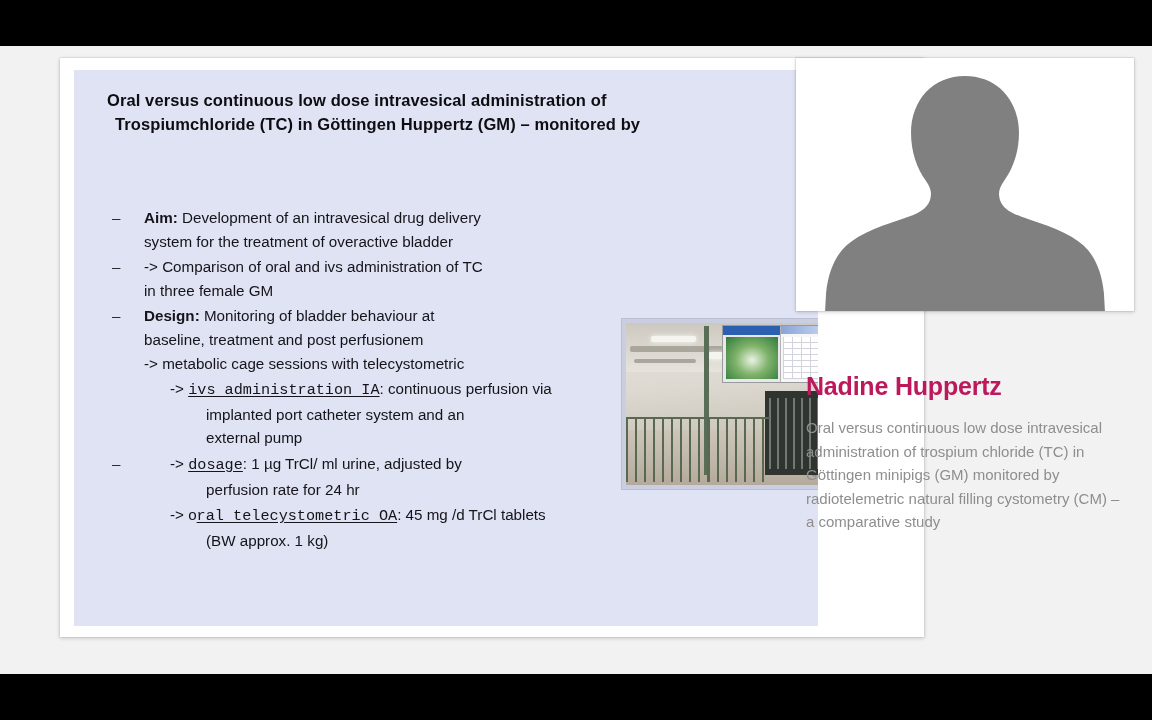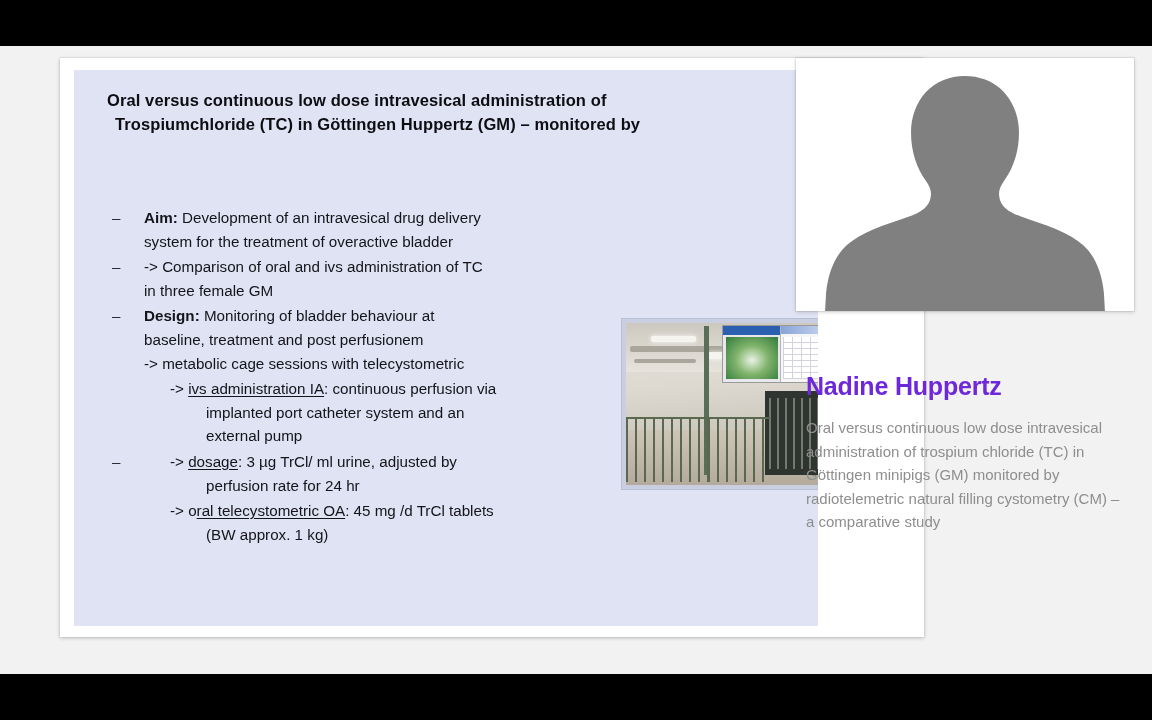--- a/index.html
+++ b/index.html
@@ -48,21 +48,21 @@
   }
   .row { position:relative; padding-left:62px; }
   .row + .row { margin-top:2px; }
   .dash {
     position:absolute; left:30px; top:0;
     font-size:15.2px; color:#2b2b33;
   }
   .row b { font-weight:bold; }
   .ind1 { padding-left:26px; }
   .ind2 { padding-left:62px; }
-  .u { text-decoration:underline; text-underline-offset:1.5px; }
+  .u { text-decoration:underline; text-underline-offset:1.5px;font-family:Liberation Mono, monospace; }
 
   
   .photo {
     position:absolute; left:548px; top:249px; width:213px; height:170px;
     background:#c9cfe0;
     padding:4px;
     box-shadow:0 0 0 1px #b9c0d4;
   }
   .photo-inner {
     position:relative; width:100%; height:100%; overflow:hidden;
@@ -110,21 +110,21 @@
   .avatar-card {
     position:absolute; left:796px; top:12px; width:338px; height:253px;
     background:#ffffff;
     box-shadow:0 1px 4px rgba(0,0,0,.2), 0 0 0 1px rgba(0,0,0,.05);
     overflow:hidden;
   }
   .avatar-svg { position:absolute; left:0; bottom:0; width:100%; height:96%; }
 
   .speaker-name {
     position:absolute; left:806px; top:326px; width:340px;
-    font-size:25px; font-weight:bold; color:#6d28d9; letter-spacing:-.2px;
+    font-size:25px; font-weight:bold; color:#be185d; letter-spacing:-.2px;
   }
   .speaker-desc {
     position:absolute; left:806px; top:370px; width:322px;
     font-size:15px; color:#8e8e8e; line-height:23.5px;
   }
 </style>
 </head>
 <body>
 
 <div id="stage">
@@ -163,21 +163,21 @@
           </div>
 
           <div class="row">
             <div class="ind1"><span>-&gt; </span><span class="u">ivs  administration IA</span><span>: continuous perfusion via</span></div>
             <div class="ind2">implanted port catheter system and an</div>
             <div class="ind2">external pump</div>
           </div>
 
           <div class="row">
             <span class="dash">–</span>
-            <div class="ind1"><span>-&gt; </span><span class="u">dosage</span><span>: 3 µg TrCl/ ml urine, adjusted by</span></div>
+            <div class="ind1"><span>-&gt; </span><span class="u">dosage</span><span>: 1 µg TrCl/ ml urine, adjusted by</span></div>
             <div class="ind2">perfusion rate for 24 hr</div>
           </div>
 
           <div class="row">
             <div class="ind1"><span>-&gt; </span><span>o</span><span class="u">ral telecystometric OA</span><span>: 45 mg /d TrCl tablets</span></div>
             <div class="ind2">(BW approx.  1 kg)</div>
           </div>
 
         </div>
 

